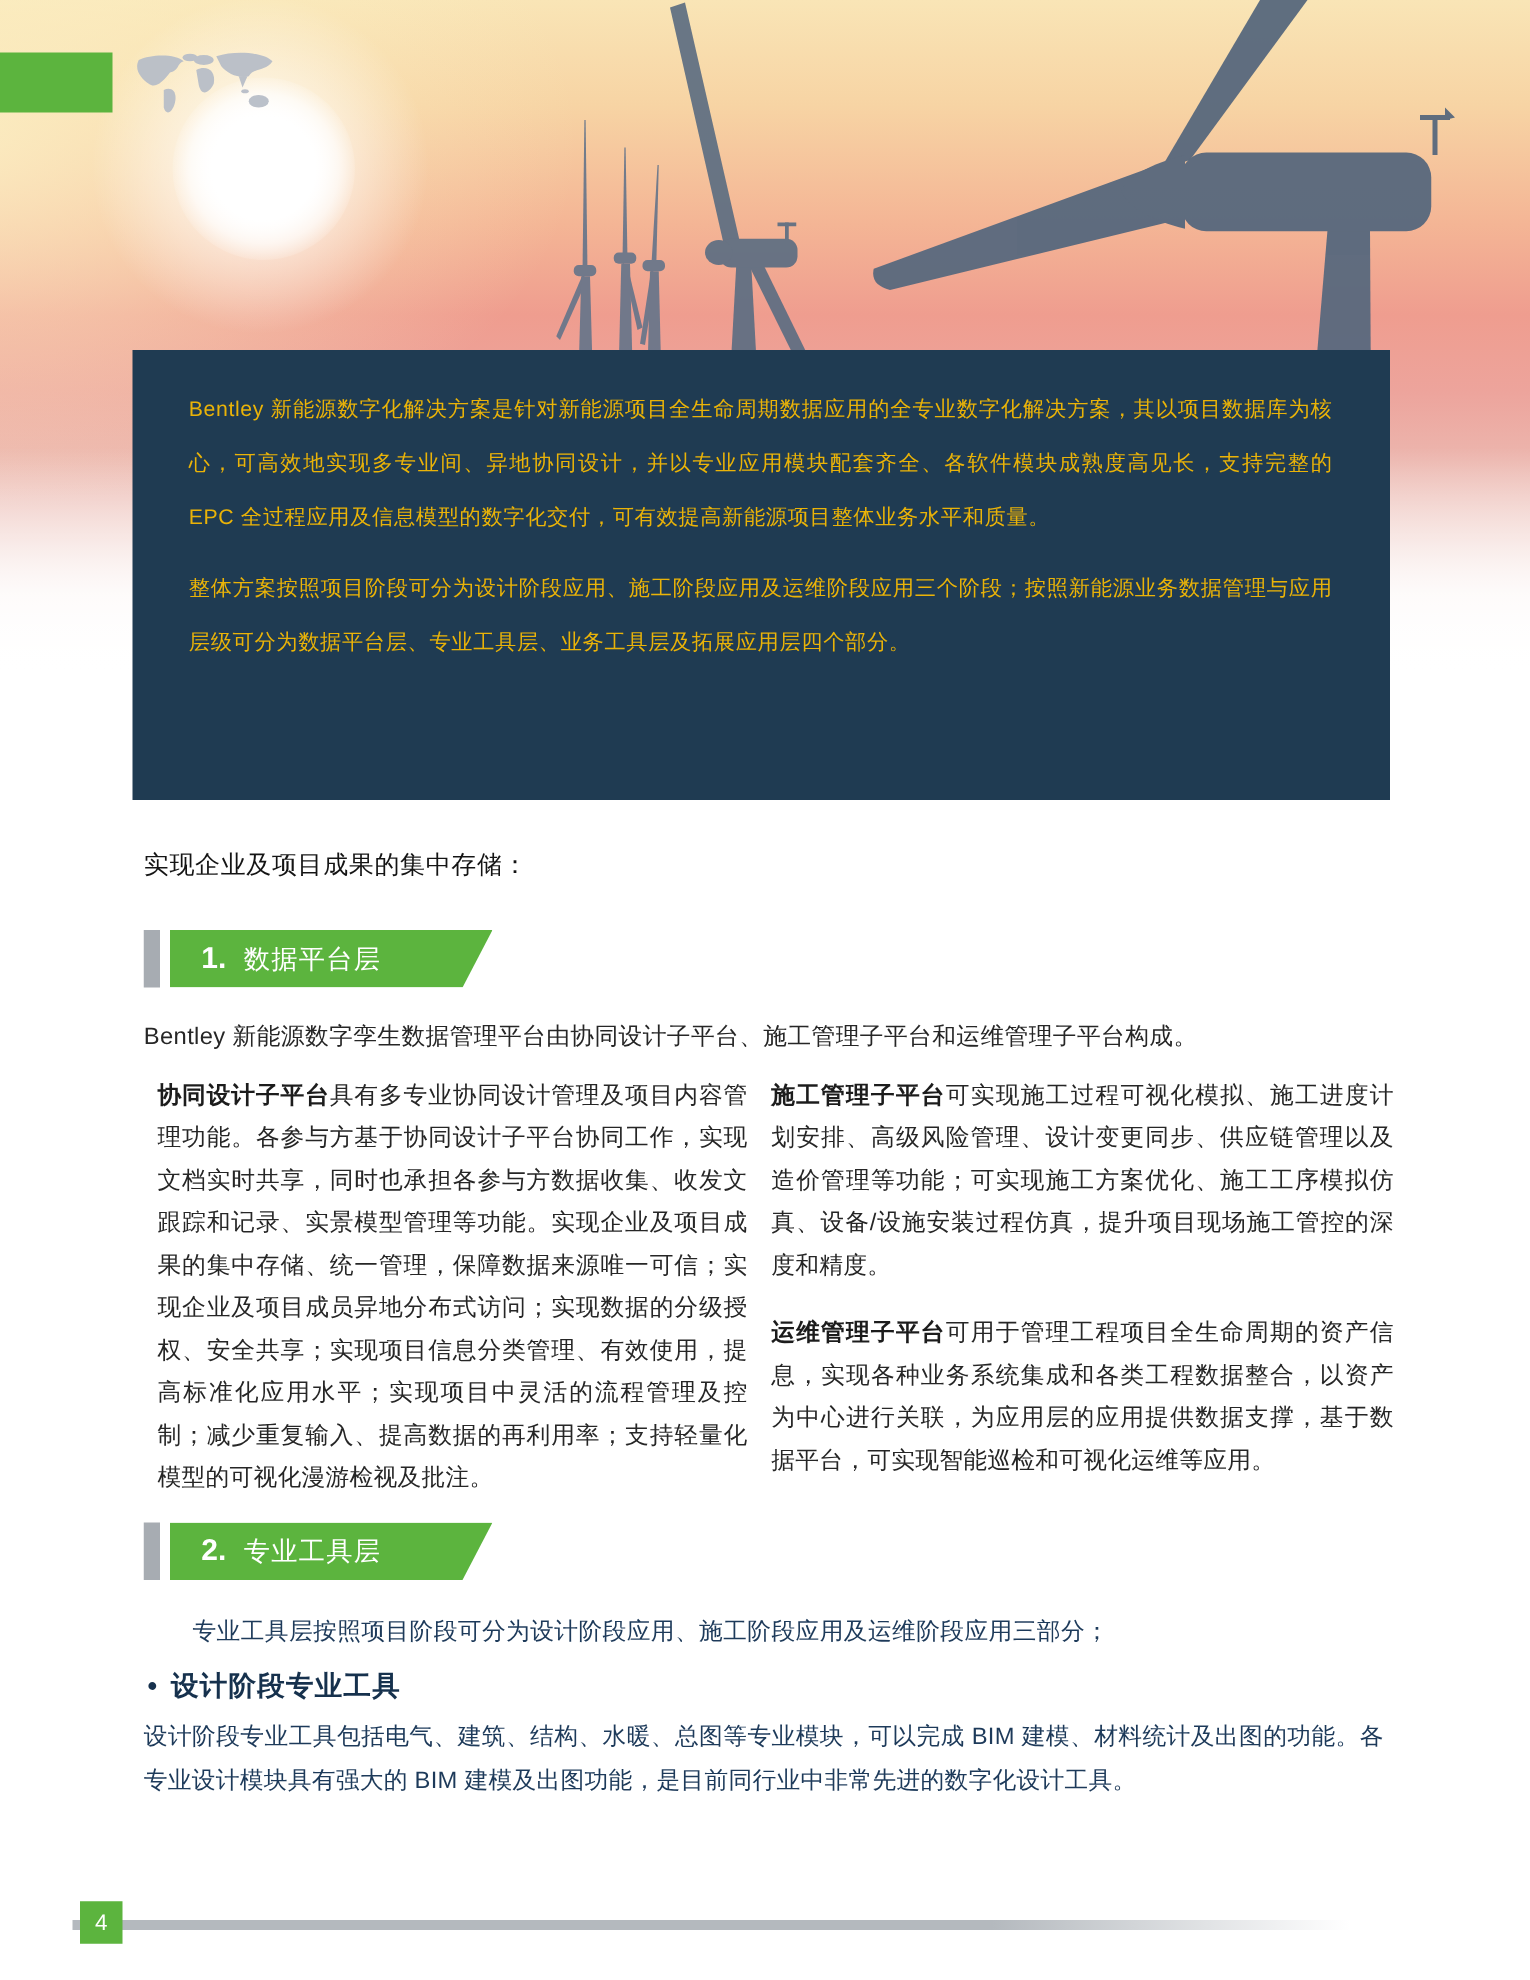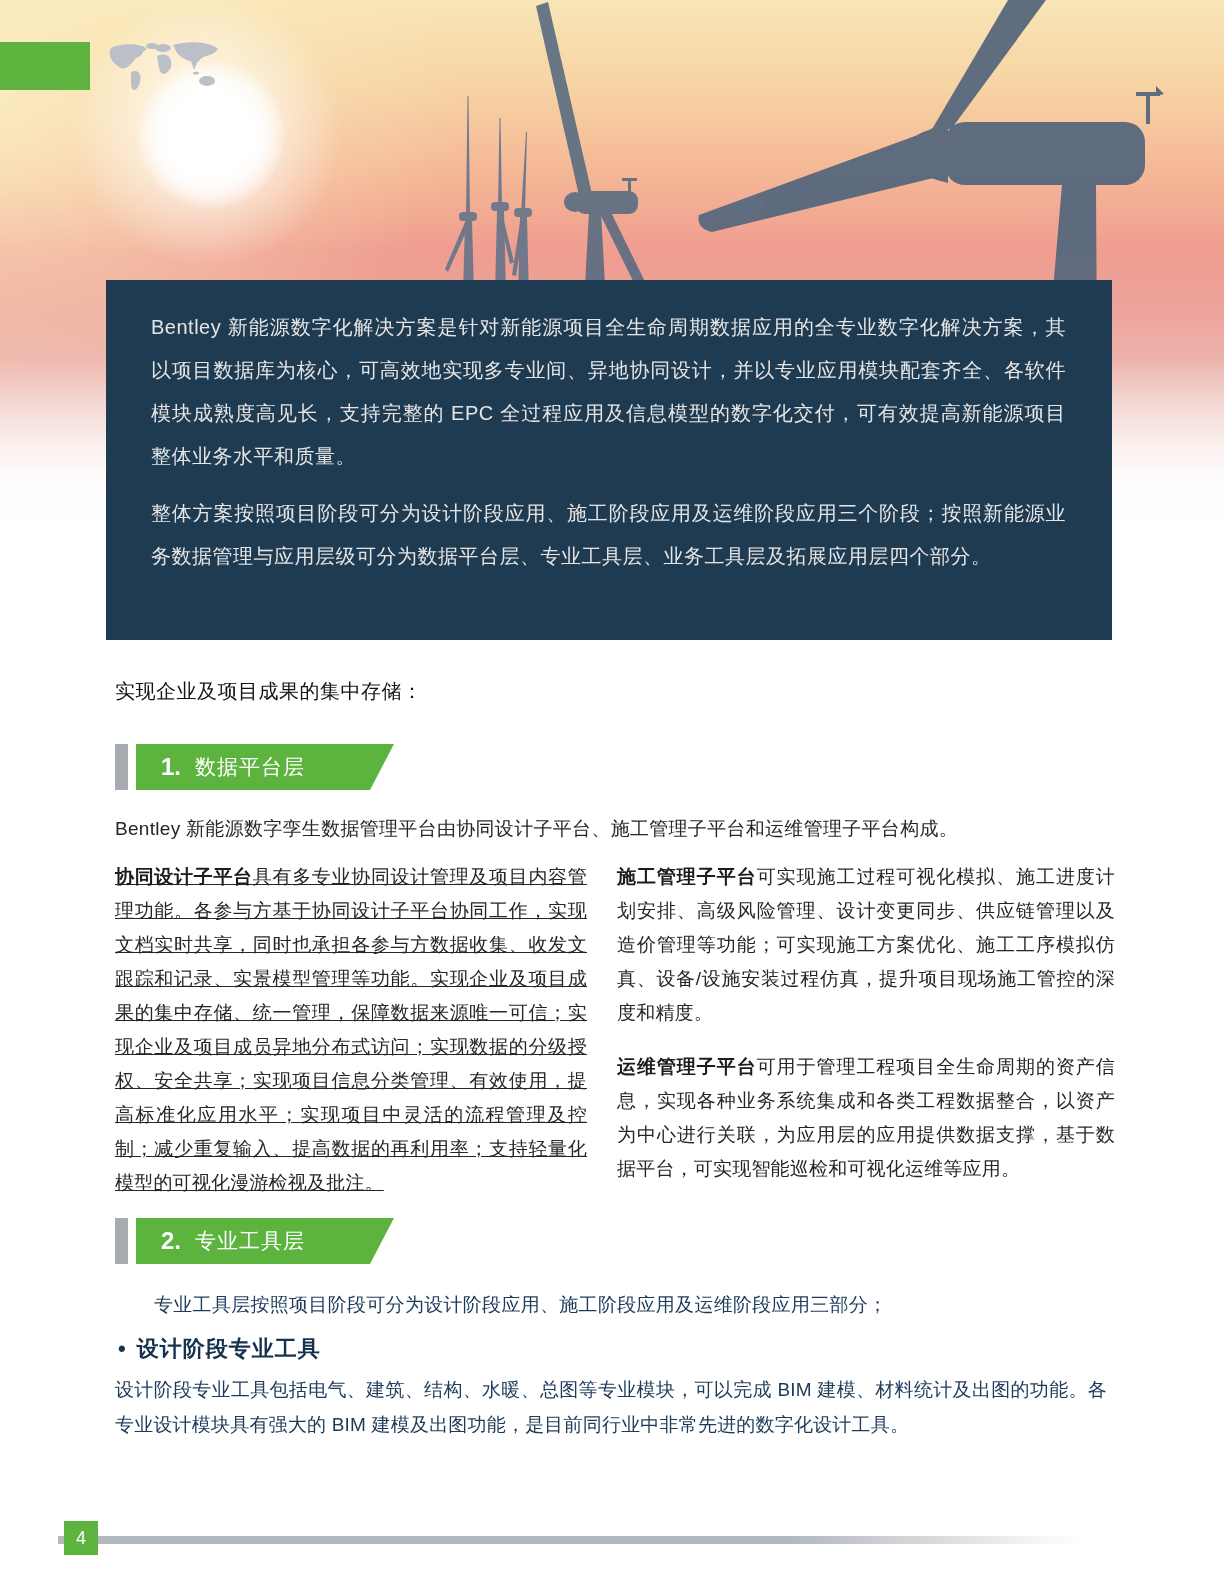--- a/index.html
+++ b/index.html
@@ -31,21 +31,21 @@
   .map-icon { position:absolute; left:103px; top:40px; width:124px; height:58px; opacity:.95; }
   .turbines { position:absolute; left:0; top:0; width:1224px; height:560px; }
 
   
   .overlay-panel {
     position:absolute; left:106px; top:280px; width:1006px; height:360px;
     background:#1f3b52; z-index:3;
     padding:26px 46px 0 45px;
   }
   .overlay-panel p {
-    color:#e5e5e5; font-size:20px; line-height:43px; letter-spacing:.5px;
+    color:#eab308; font-size:17px; line-height:43px; letter-spacing:.5px;
     text-align:justify;
   }
   .overlay-panel p + p { margin-top:14px; }
 
   
   .intro-line {
     position:absolute; left:115px; top:678px; font-size:20px; color:#141414; letter-spacing:.5px;
   }
 
   
@@ -60,21 +60,21 @@
   }
   .banner .num { font-size:24px; font-weight:bold; }
   .banner .ttl { font-size:21px; margin-left:14px; letter-spacing:1px; }
 
   
   .s1-lead {
     position:absolute; left:115px; top:816px; width:1000px;
     font-size:19px; color:#262626; letter-spacing:.3px;
   }
   .col { position:absolute; top:860px; font-size:19px; line-height:34px; color:#262626; text-align:justify; letter-spacing:.2px; }
-  .col-left  { left:115px; width:472px;text-decoration:underline; }
+  .col-left  { left:126px; width:472px; }
   .col-right { left:617px; width:498px; }
   .col b { font-weight:bold; color:#1c1c1c; }
   .col p + p { margin-top:20px; }
 
   
   .s2-lead {
     position:absolute; left:115px; top:1292px; width:1000px;
     font-size:19px; color:#1d3a5a; letter-spacing:.3px;margin-left:39px;
   }
   .s2-bullet-heading {

